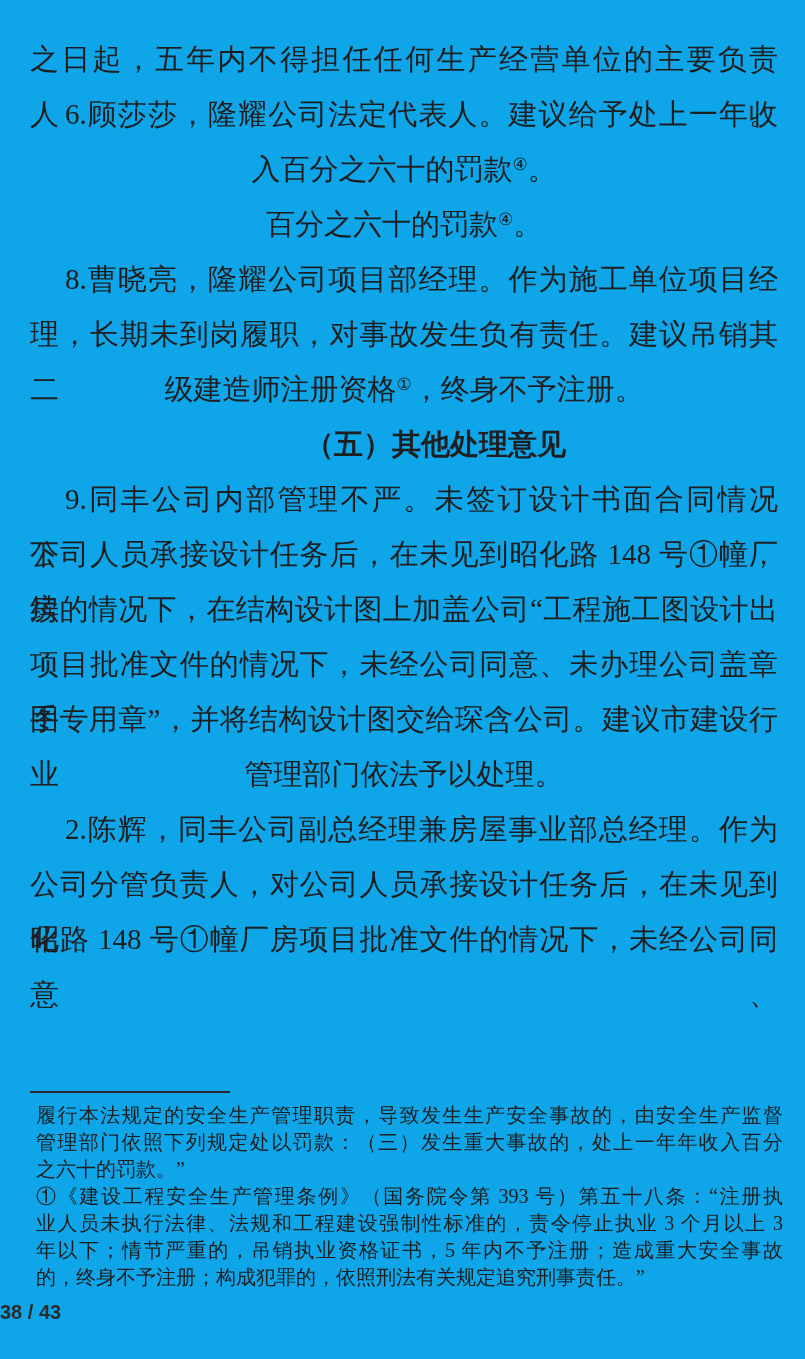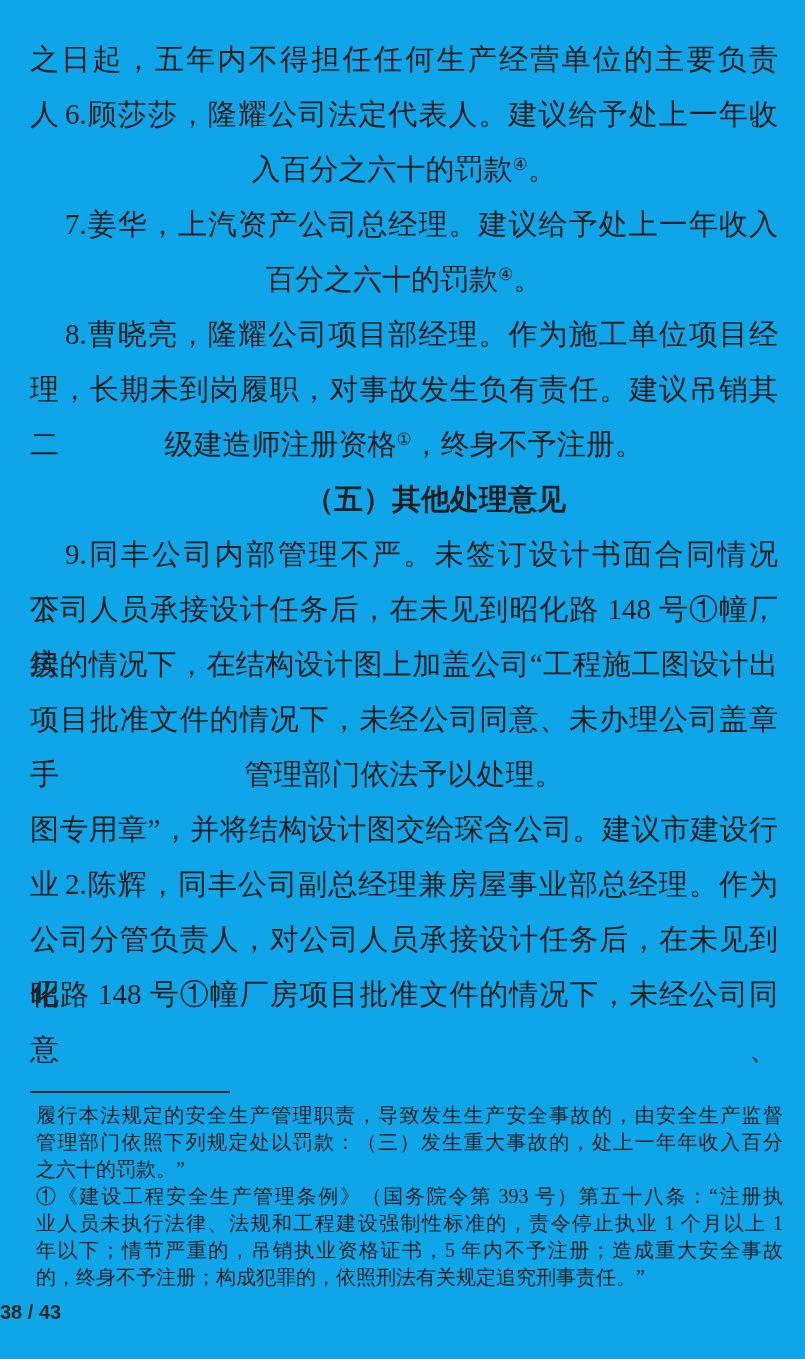--- a/index.html
+++ b/index.html
@@ -74,42 +74,41 @@
   }
 </style>
 </head>
 <body>
 
 <div class="page">
   <main class="body-text" id="body-lines">
       <div class="bline plain fill"><span>之日起，五年内不得担任任何生产经营单位的主要负责人。</span></div>
       <div class="bline item fill"><span>6.顾莎莎，隆耀公司法定代表人。建议给予处上一年收</span></div>
       <div class="bline plain"><span>入百分之六十的罚款</span><span class="supref">④</span><span>。</span></div>
-      <div class="bline item fill"><span>7.姜华，上汽资产公司总经理。建议给予处上一年收入</span></div>
       <div class="bline plain"><span>百分之六十的罚款</span><span class="supref">④</span><span>。</span></div>
       <div class="bline item fill"><span>8.曹晓亮，隆耀公司项目部经理。作为施工单位项目经</span></div>
       <div class="bline plain fill"><span>理，长期未到岗履职，对事故发生负有责任。建议吊销其二</span></div>
       <div class="bline plain"><span>级建造师注册资格</span><span class="supref">①</span><span>，终身不予注册。</span></div>
       <div class="bline heading"><span>（五）其他处理意见</span></div>
       <div class="bline item fill"><span>9.同丰公司内部管理不严。未签订设计书面合同情况下，</span></div>
       <div class="bline plain fill"><span>公司人员承接设计任务后，在未见到昭化路 148 号①幢厂房</span></div>
       <div class="bline plain fill"><span>续的情况下，在结构设计图上加盖公司“工程施工图设计出</span></div>
       <div class="bline plain fill"><span>项目批准文件的情况下，未经公司同意、未办理公司盖章手</span></div>
+      <div class="bline plain fill"><span>图专用章”，并将结构设计图交给琛含公司。建议市建设行业</span></div>
       <div class="bline plain"><span>管理部门依法予以处理。</span></div>
-      <div class="bline plain fill"><span>图专用章”，并将结构设计图交给琛含公司。建议市建设行业</span></div>
       <div class="bline item fill"><span>2.陈辉，同丰公司副总经理兼房屋事业部总经理。作为</span></div>
       <div class="bline plain fill"><span>公司分管负责人，对公司人员承接设计任务后，在未见到昭</span></div>
       <div class="bline plain fill"><span>化路 148 号①幢厂房项目批准文件的情况下，未经公司同意、</span></div>
     </main>
   <div class="footnote-sep"></div>
   <section class="footnotes" id="footnote-lines">
       <div class="fnline fill"><span>履行本法规定的安全生产管理职责，导致发生生产安全事故的，由安全生产监督</span></div>
       <div class="fnline fill"><span>管理部门依照下列规定处以罚款：（三）发生重大事故的，处上一年年收入百分</span></div>
       <div class="fnline"><span>之六十的罚款。”</span></div>
       <div class="fnline fill"><span>①《建设工程安全生产管理条例》（国务院令第 393 号）第五十八条：“注册执</span></div>
-      <div class="fnline fill"><span>业人员未执行法律、法规和工程建设强制性标准的，责令停止执业 1 个月以上 1</span></div>
+      <div class="fnline fill"><span>业人员未执行法律、法规和工程建设强制性标准的，责令停止执业 3 个月以上 3</span></div>
       <div class="fnline fill"><span>年以下；情节严重的，吊销执业资格证书，5 年内不予注册；造成重大安全事故</span></div>
       <div class="fnline"><span>的，终身不予注册；构成犯罪的，依照刑法有关规定追究刑事责任。”</span></div>
     </section>
   <div class="page-footer">
     <span>38 / 43</span>
   </div>
 </div>
 
 </body></html>

